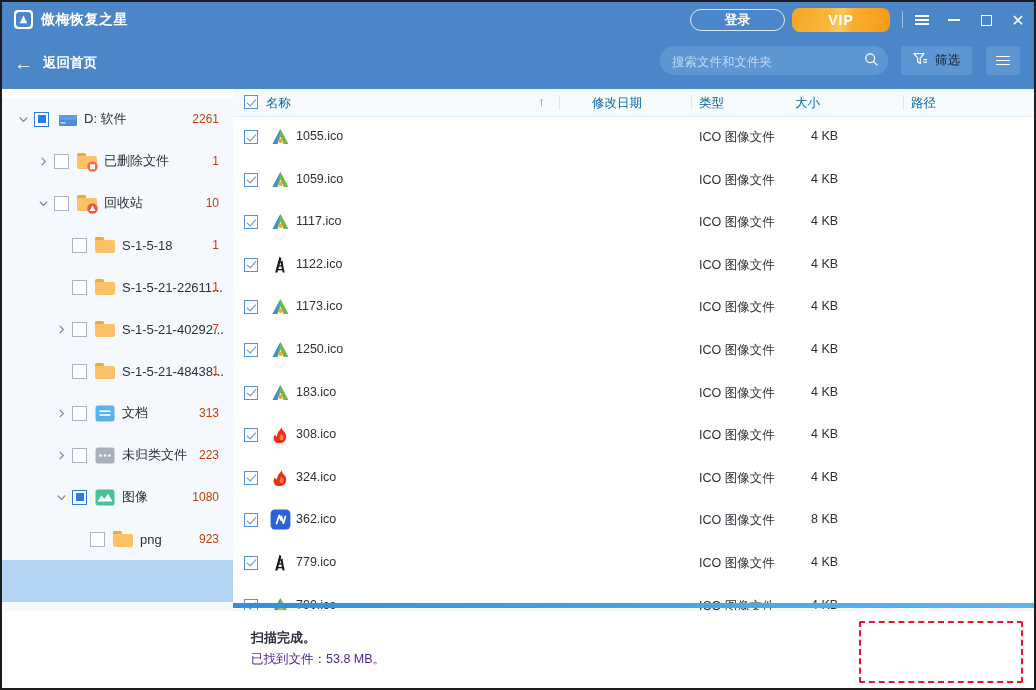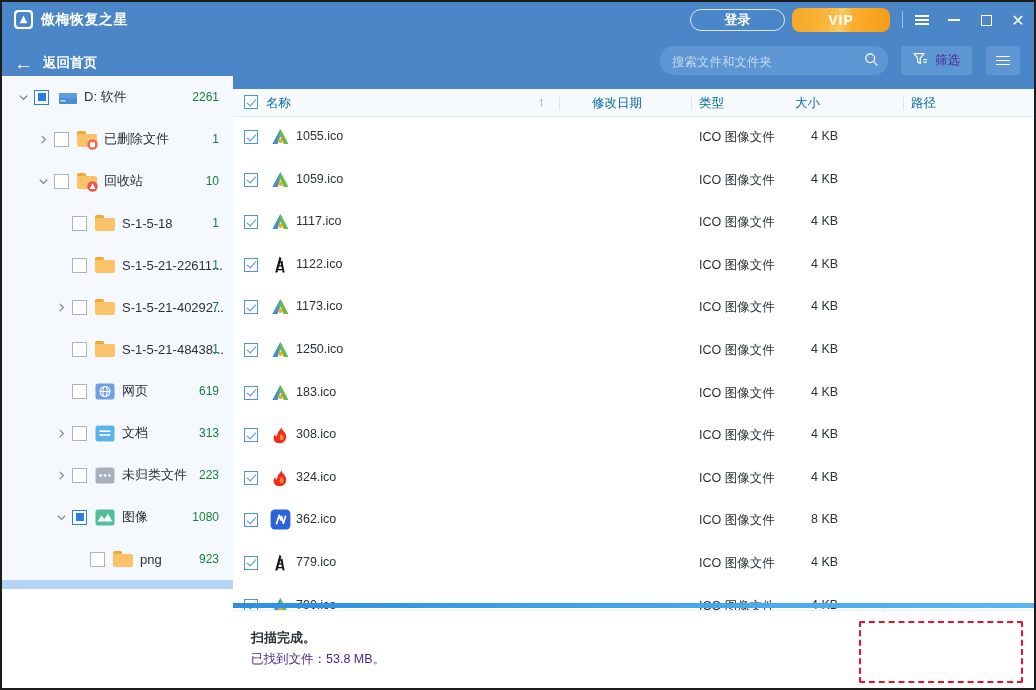--- a/index.html
+++ b/index.html
@@ -75,50 +75,50 @@
     background:transparent;color:#ffffff;font-size:12.5px;outline:none;
     font-family:"Liberation Sans","DejaVu Sans",sans-serif;
   }
   .search-input::placeholder{color:#c3daf2;}
   .search-icon{position:absolute;right:9px;top:6px;cursor:pointer;}
   .filter-btn{
     position:absolute;left:899px;top:44px;width:71px;height:29px;
     background:#5e96d3;border-radius:3px;cursor:pointer;
     display:flex;align-items:center;justify-content:center;
   }
-  .filter-btn .lbl{font-size:12.5px;color:#4c1d95;margin-left:7px;}
+  .filter-btn .lbl{font-size:12.5px;color:#0f172a;margin-left:7px;}
   .list-btn{
     position:absolute;left:984px;top:44px;width:34px;height:29px;
     background:#5e96d3;border-radius:3px;cursor:pointer;
     display:flex;align-items:center;justify-content:center;
   }
 
   
   .sidebar{
-    position:absolute;left:0;top:74px;width:231px;height:513px;
+    position:absolute;left:0;top:96px;width:231px;height:513px;
     background:#f5f9fd;overflow:hidden;
   }
   .tree-row{
     position:relative;height:42px;display:flex;align-items:center;cursor:pointer;
   }
   .tree-row.selected{background:#b3d4f5;}
   .caret{
     position:absolute;width:14px;height:14px;display:flex;align-items:center;justify-content:center;
     color:#7a8794;font-size:10px;cursor:pointer;
   }
   .caret svg{display:block;}
   .tcb{
     position:absolute;width:15px;height:15px;box-sizing:border-box;
     border:1px solid #a9b4c0;background:#ffffff;cursor:pointer;
   }
   .tcb.partial{border:1px solid #2a7ee0;}
   .tcb.partial::after{content:"";position:absolute;left:2.5px;top:2.5px;width:8px;height:8px;background:#2a7ee0;}
   .ticon{position:absolute;width:20px;height:17px;}
   .tlabel{position:absolute;font-size:13px;color:#2b3138;white-space:nowrap;}
-  .tcount{position:absolute;right:14px;font-size:12px;color:#15803d;}
+  .tcount{position:absolute;right:14px;font-size:12px;color:#c2410c;}
 
   
   .folder{position:relative;width:20px;height:16px;}
   .folder .tab{position:absolute;left:0;top:0;width:9px;height:4px;background:#f0a93b;border-radius:1.5px 1.5px 0 0;}
   .folder .body{position:absolute;left:0;top:3px;width:20px;height:13px;background:#fcc268;border-radius:2px;}
 
   
   .filepane{
     position:absolute;left:231px;top:87px;width:801px;height:521px;background:#ffffff;
   }
@@ -348,31 +348,20 @@
       <div class="tree-row">
         <span class="tcb" style="left:70px"></span>
         <span class="ticon" style="left:93px">
           <div class="folder">
             <span class="tab"></span>
             <span class="body"></span>
           </div>
         </span>
         <span class="tlabel" style="left:120px">S-1-5-21-48438...</span>
         <span class="tcount">1</span>
-      </div>
-      <div class="tree-row">
-        <span class="tcb" style="left:70px"></span>
-        <span class="ticon" style="left:93px"><svg width="20" height="17" viewBox="0 0 20 17">
-            <rect x="0.5" y="0.5" width="19" height="16" rx="2.5" fill="#6f9fe0"></rect>
-            <circle cx="10" cy="8.5" r="5" fill="none" stroke="#ffffff" stroke-width="1.1"></circle>
-            <ellipse cx="10" cy="8.5" rx="2.2" ry="5" fill="none" stroke="#ffffff" stroke-width="1.1"></ellipse>
-            <line x1="5" y1="8.5" x2="15" y2="8.5" stroke="#ffffff" stroke-width="1.1"></line>
-          </svg></span>
-        <span class="tlabel" style="left:120px">网页</span>
-        <span class="tcount">619</span>
       </div>
       <div class="tree-row">
         <span class="caret" style="left:52px">
           <svg width="9" height="9" viewBox="0 0 9 9">
             <path d="M3 1.2 L6.3 4.5 L3 7.8" fill="none" stroke="#7a8794" stroke-width="1.2" stroke-linecap="round"></path>
           </svg>
         </span>
         <span class="tcb" style="left:70px"></span>
         <span class="ticon" style="left:93px"><svg width="20" height="17" viewBox="0 0 20 17">
             <rect x="0.5" y="0.5" width="19" height="16" rx="2.5" fill="#58b4e8"></rect>

